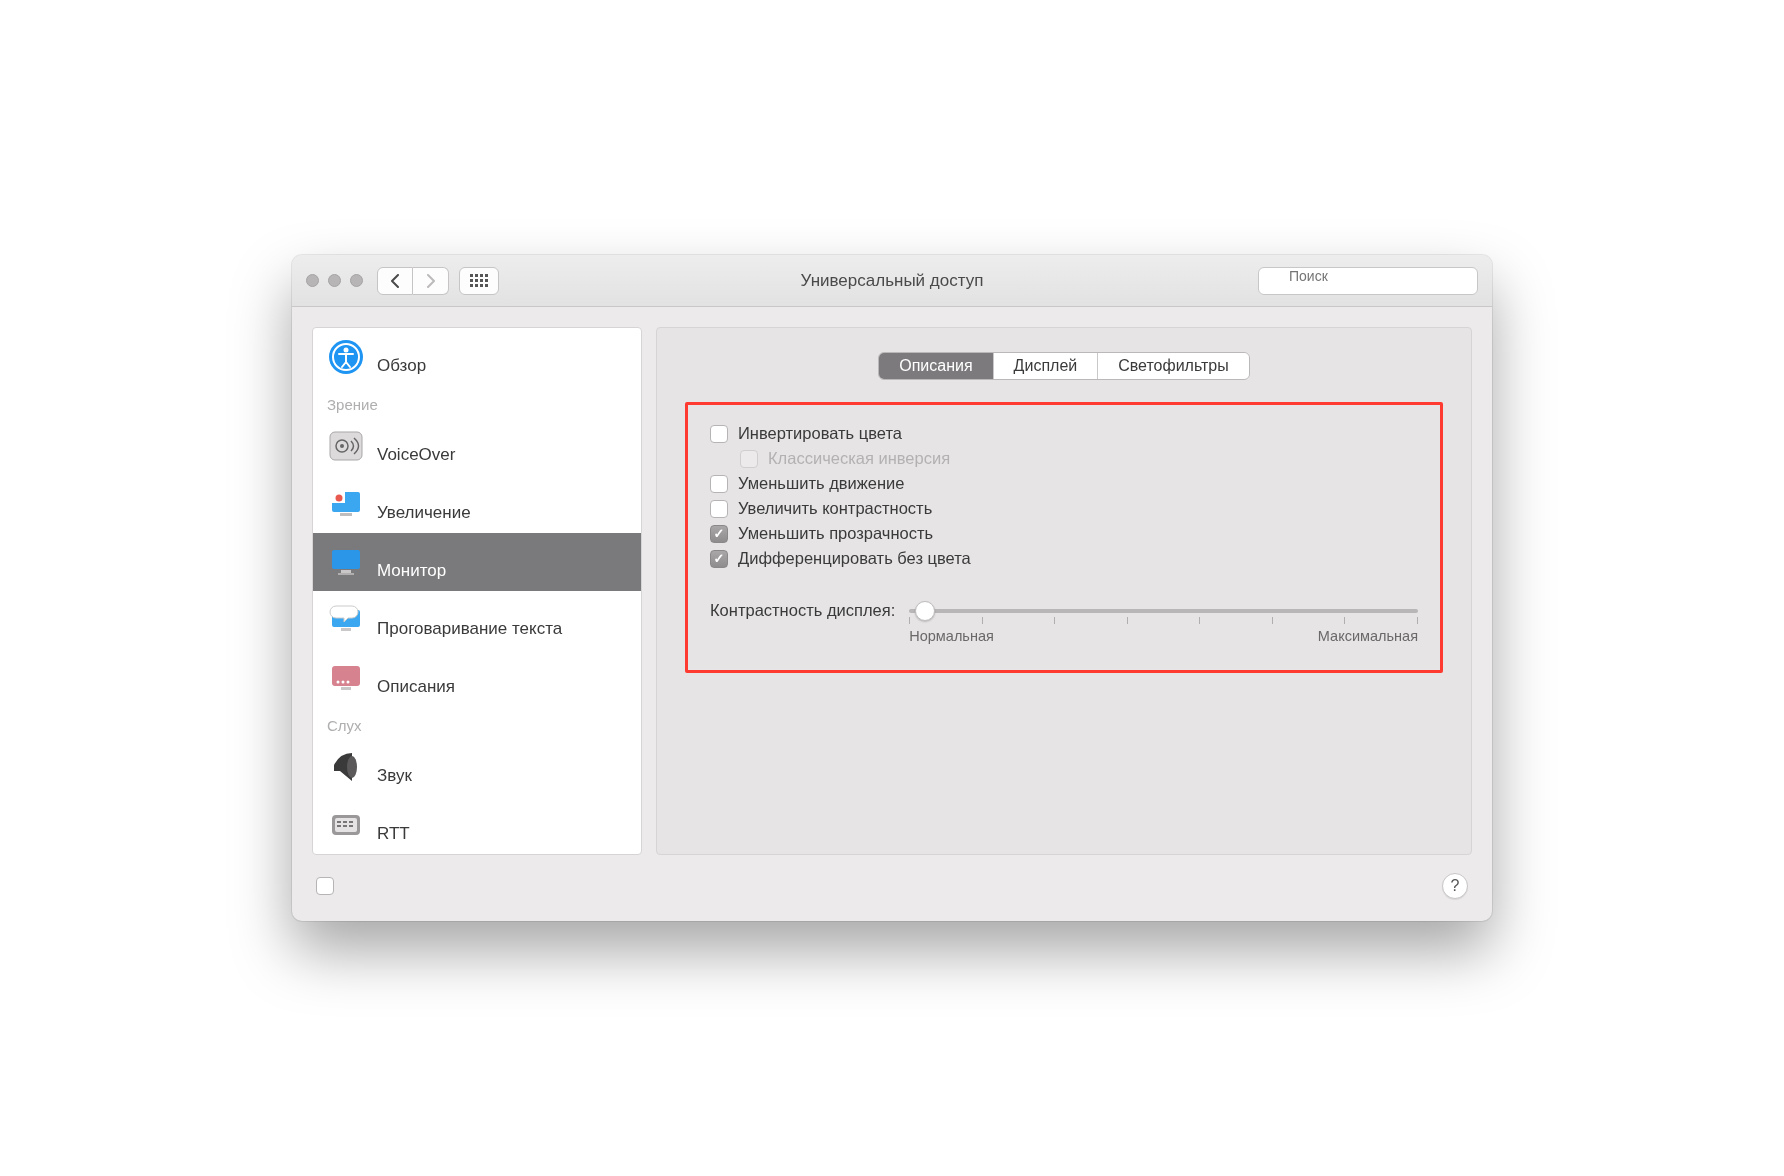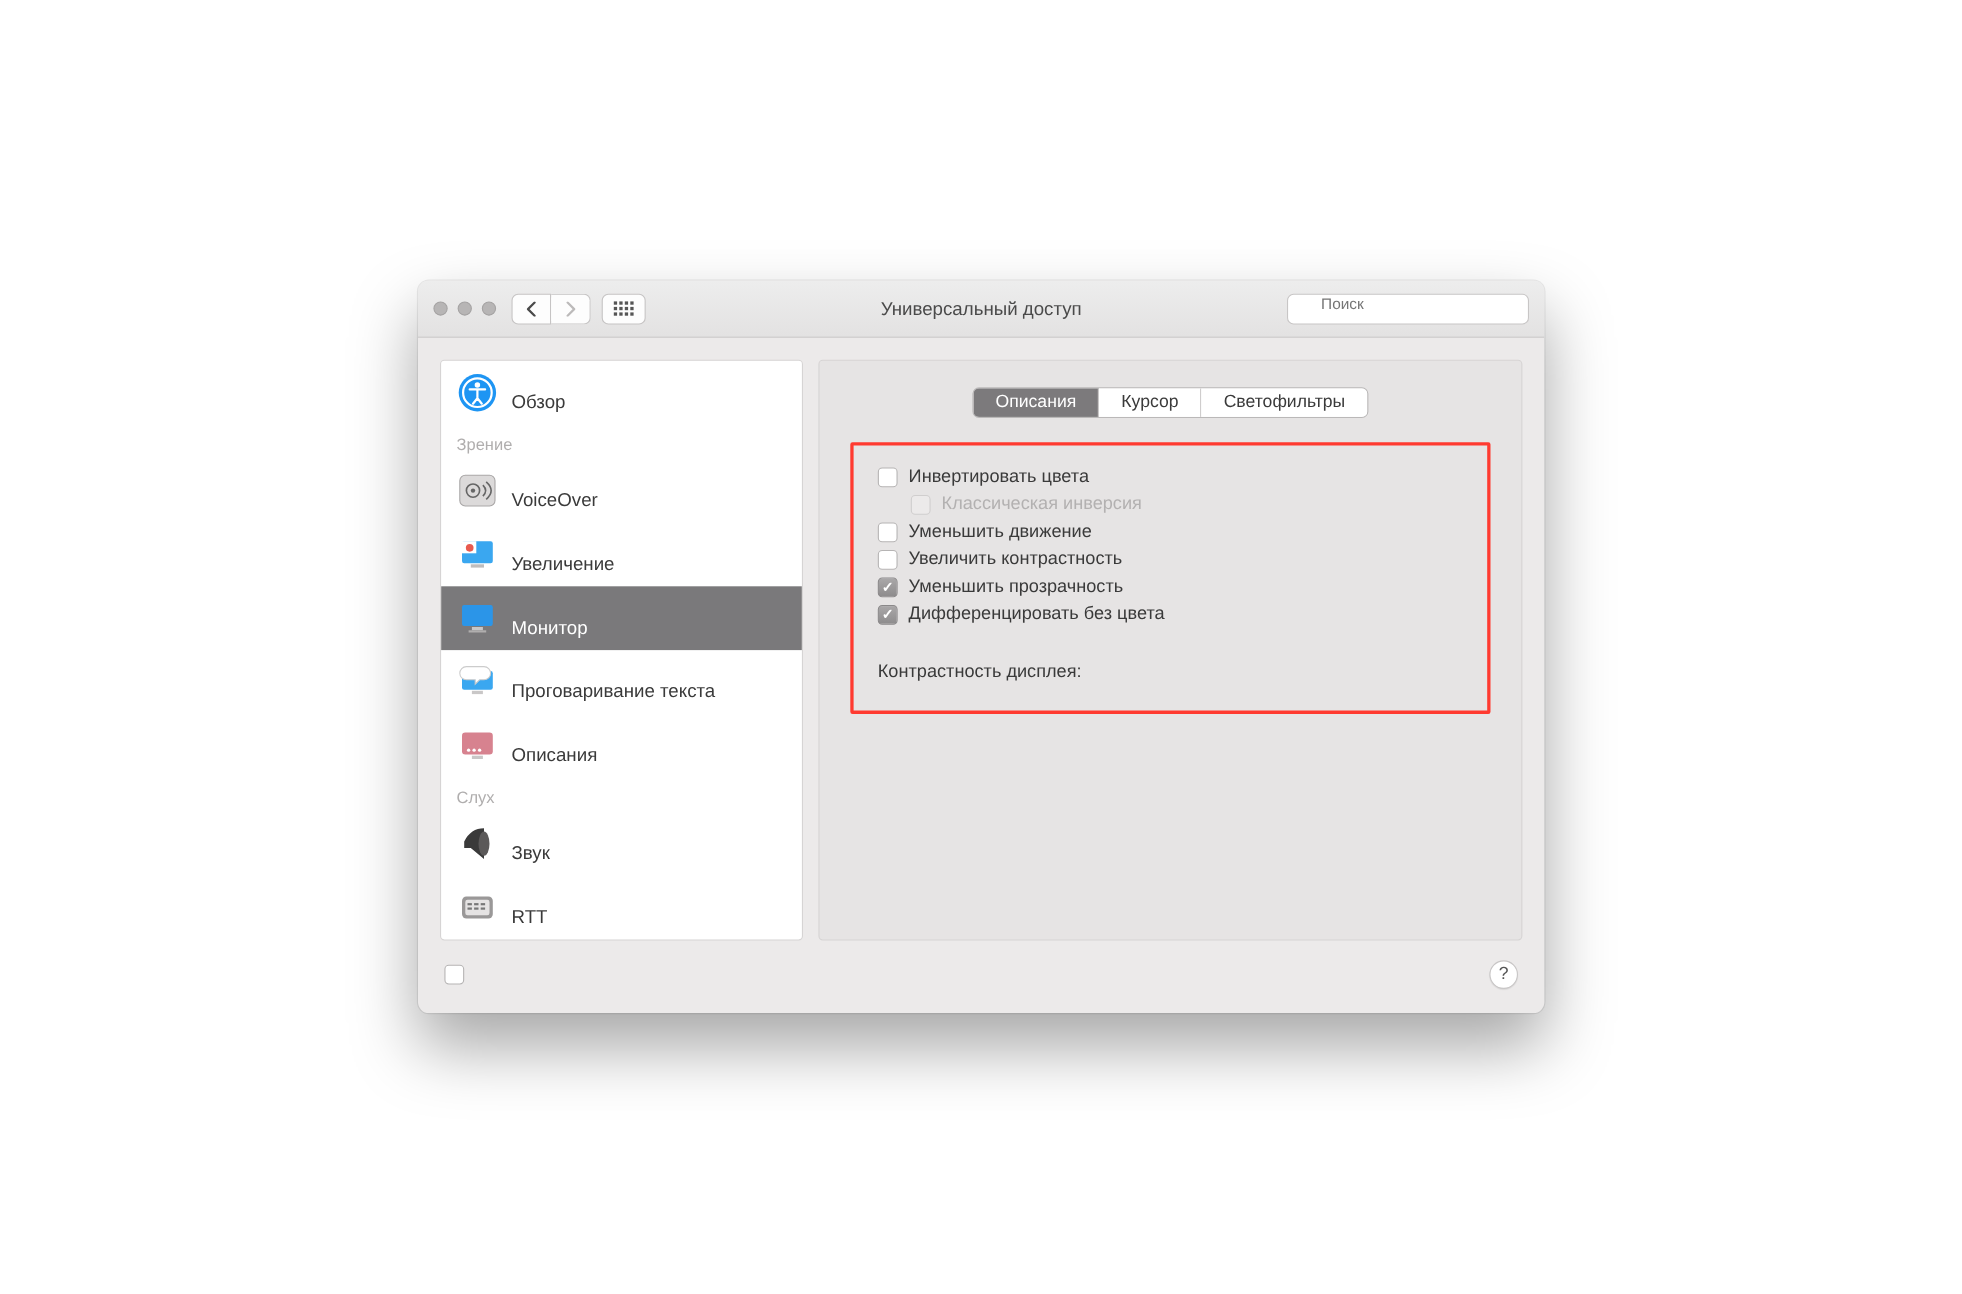--- a/index.html
+++ b/index.html
@@ -6,21 +6,21 @@
 body {
   font-family: -apple-system, "Helvetica Neue", Arial, sans-serif;
   background: #fff;
   width: 1784px;
   height: 1176px;
   display: flex;
   align-items: center;
   justify-content: center;
 }
 .window {
-  width: 1024px;
+  width: 1200px;
   background: #eceaea;
   border-radius: 10px;
   box-shadow: 0 30px 60px rgba(0,0,0,0.35), 0 0 0 1px rgba(0,0,0,0.08);
   overflow: hidden;
 }
 .titlebar {
   height: 52px;
   background: linear-gradient(#ededed, #e3e2e2);
   border-bottom: 1px solid #c9c7c7;
   display: flex;
@@ -255,21 +255,21 @@
               <rect x="21" y="18" width="4" height="2" fill="#777"></rect>
             </svg>
         </div>
         <span>RTT</span>
       </div>
     </div>
 
     <div class="content">
       <div class="tabs">
         <div class="tab active">Описания</div>
-        <div class="tab">Курсор</div>
+        <div class="tab">Дисплей</div>
         <div class="tab">Светофильтры</div>
       </div>
 
       <div class="highlight-box">
         <div class="check-row">
           <div class="check"></div>
           <span>Инвертировать цвета</span>
         </div>
         <div class="check-row indent">
           <div class="check disabled"></div>
@@ -288,20 +288,39 @@
           <span>Уменьшить прозрачность</span>
         </div>
         <div class="check-row">
           <div class="check checked"></div>
           <span>Дифференцировать без цвета</span>
         </div>
 
         <div class="slider-section">
           <div class="slider-row">
             <div class="slider-label">Контрастность дисплея:</div>
+            <div class="slider-wrap">
+              <div class="slider-track">
+                <div class="slider-thumb" style="left:3%"></div>
+              </div>
+              <div class="slider-ticks">
+                  <i></i>
+                  <i></i>
+                  <i></i>
+                  <i></i>
+                  <i></i>
+                  <i></i>
+                  <i></i>
+                  <i></i>
+                </div>
+              <div class="slider-labels">
+                <span>Нормальная</span>
+                <span>Максимальная</span>
+              </div>
+            </div>
           </div>
         </div>
       </div>
     </div>
   </div>
 
   <div class="footer">
     <div class="check"></div>
     <div class="help-btn">
       <span>?</span>

